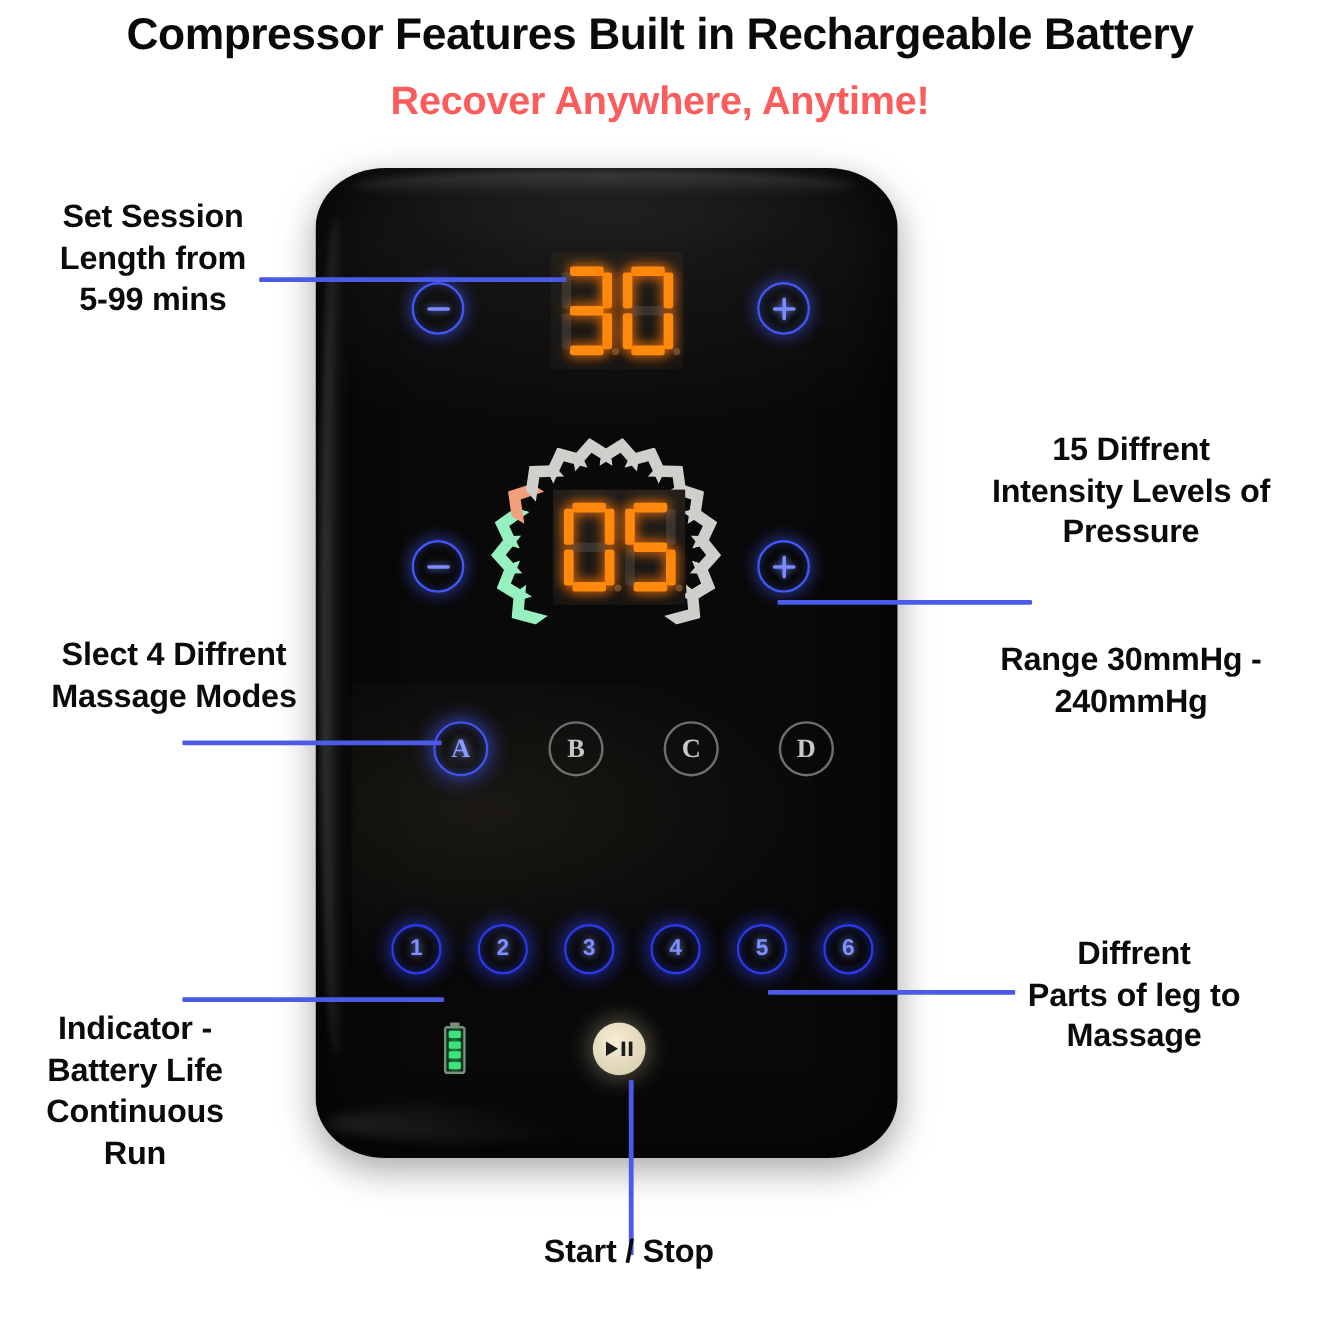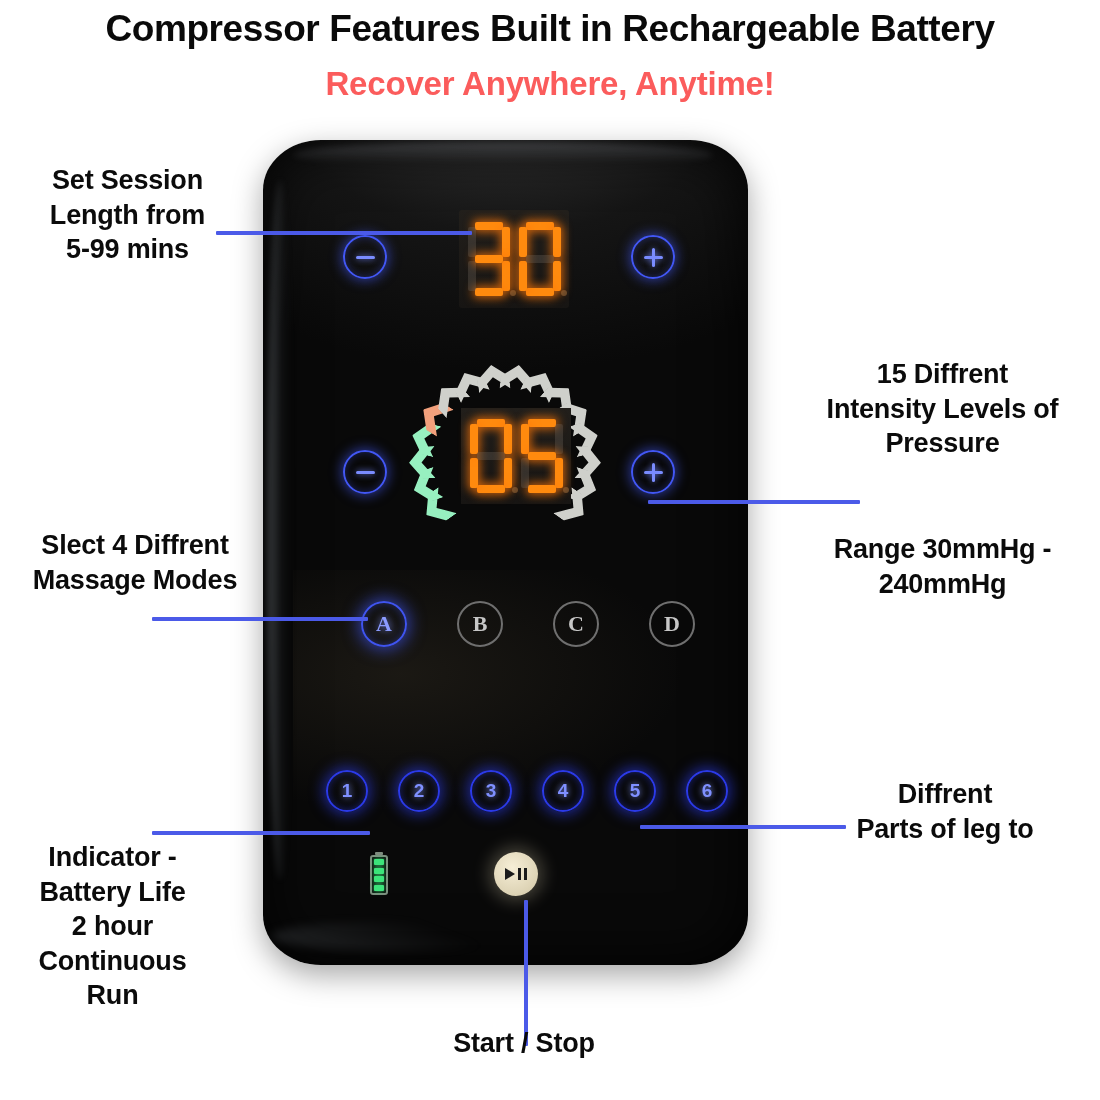--- a/index.html
+++ b/index.html
@@ -479,42 +479,42 @@
 <div class="lead" style="left:648px; top:500px; width:212px;"></div>
 <div class="lead" style="left:640px; top:825px; width:206px;"></div>
 <div class="lead v" style="left:524px; top:900px; height:146px;"></div>
 
 <div class="anno c" style="left:10px; top:163px; width:235px;">
   <div>Set Session</div>
   <div>Length from</div>
   <div>5-99 mins</div>
 </div>
 
-<div class="anno c" style="left:4px; top:528px; width:262px;">
+<div class="anno c" style="left:14px; top:528px; width:262px;">
   <div>Slect 4 Diffrent</div>
   <div>Massage Modes</div>
 </div>
 
 <div class="anno c" style="left:0px; top:840px; width:225px;">
   <div>Indicator -</div>
   <div>Battery Life</div>
-  <div>2 hour</div>
   <div>Continuous</div>
   <div>Run</div>
 </div>
 
 <div class="anno c" style="left:790px; top:357px; width:305px;">
   <div>15 Diffrent</div>
   <div>Intensity Levels of</div>
   <div>Pressure</div>
 </div>
 
 <div class="anno c" style="left:795px; top:532px; width:295px;">
   <div>Range 30mmHg -</div>
   <div>240mmHg</div>
 </div>
 
 <div class="anno c" style="left:800px; top:777px; width:290px;">
   <div>Diffrent</div>
   <div>Parts of leg to</div>
+  <div>Massage</div>
 </div>
 
 <div class="anno c" style="left:374px; top:1026px; width:300px;">Start / Stop</div>
 
 </body></html>

